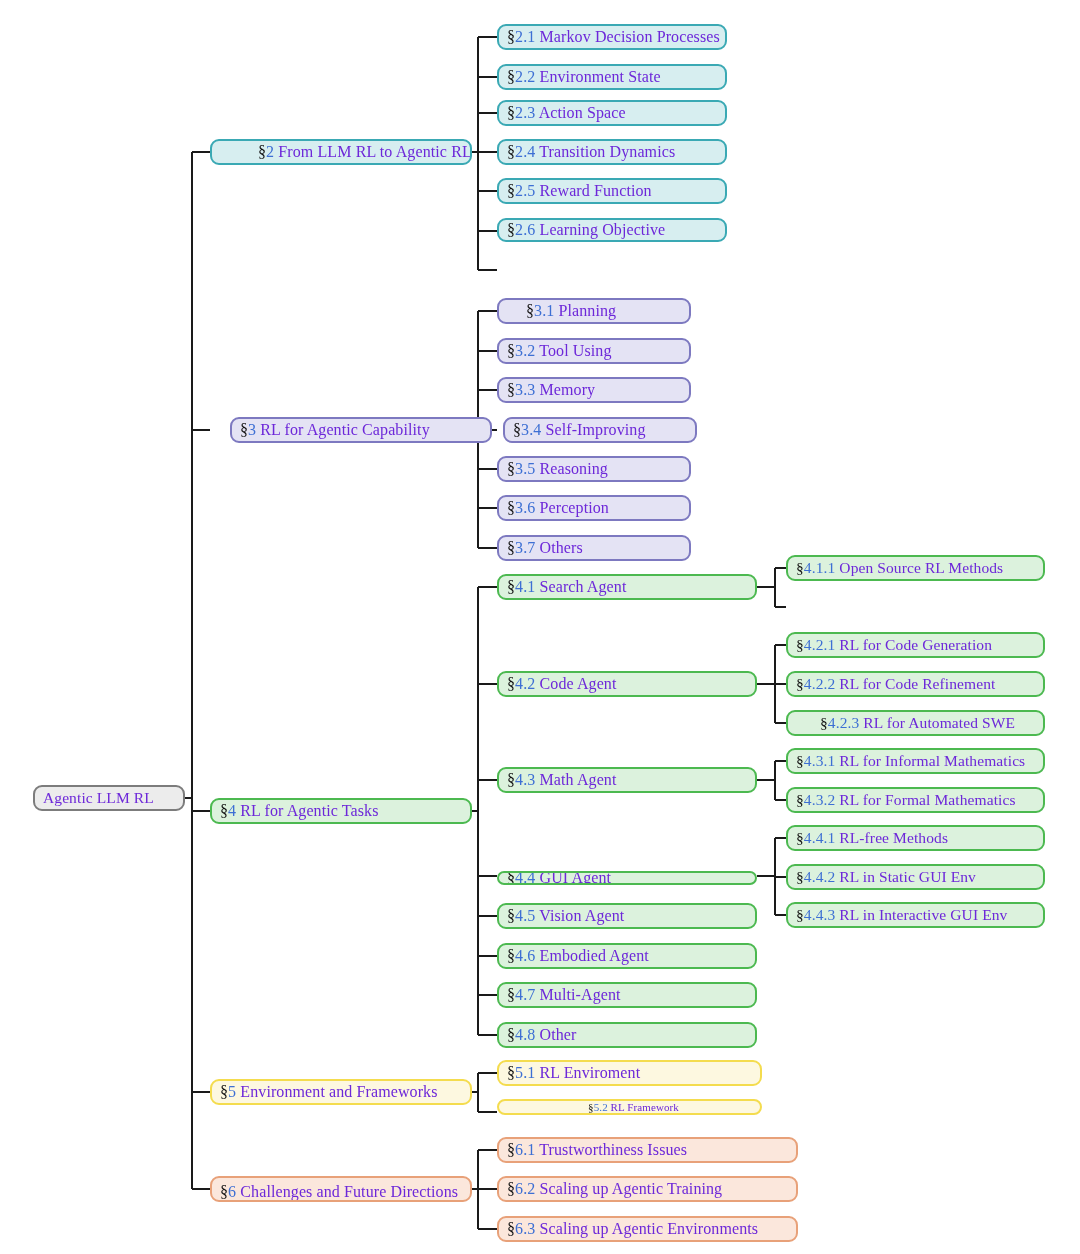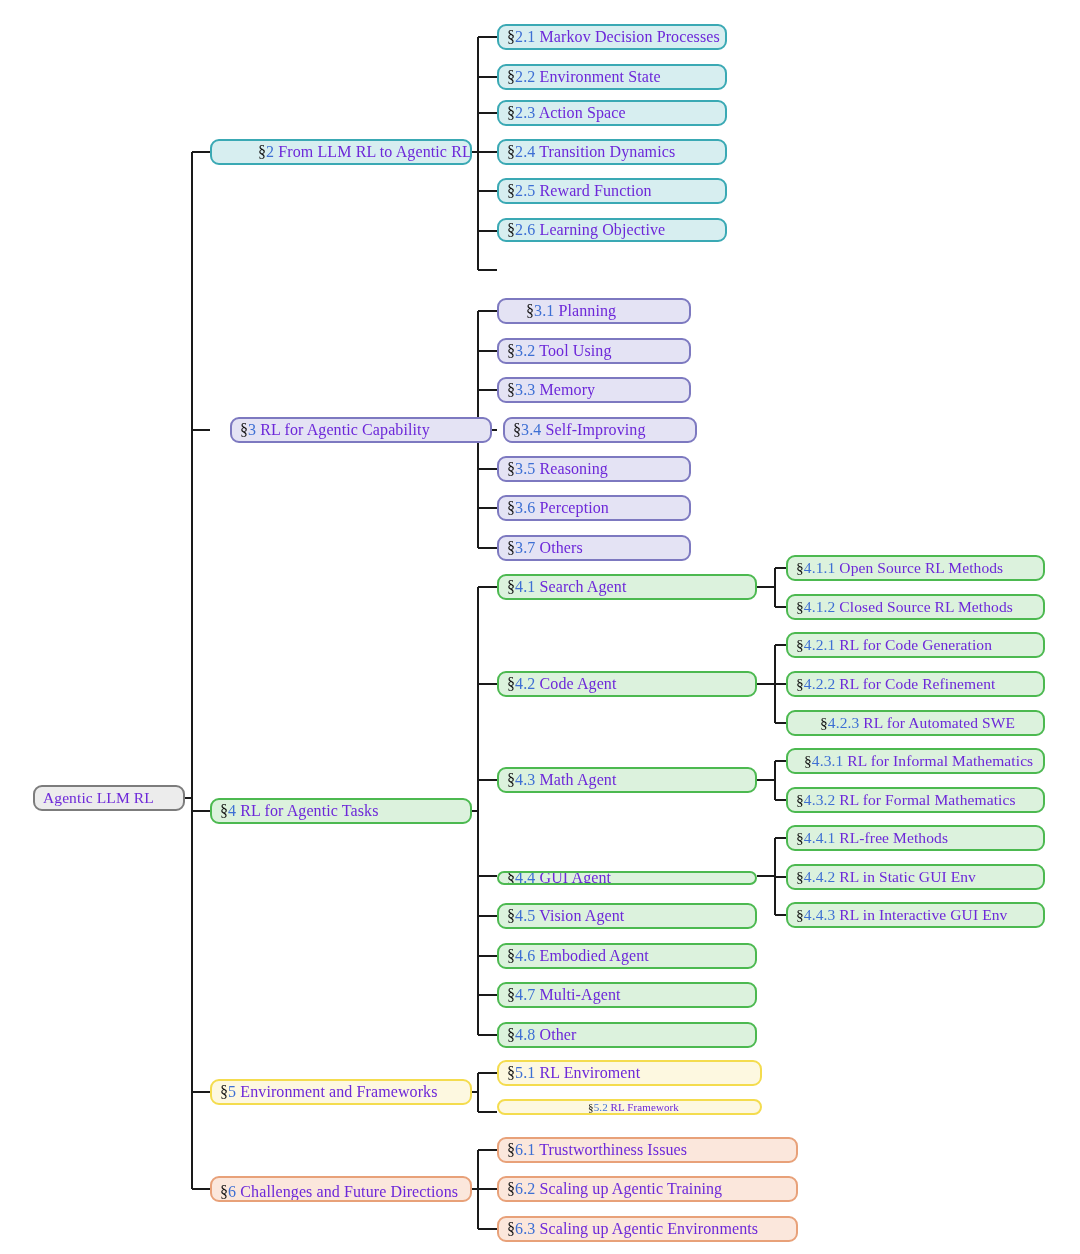--- a/index.html
+++ b/index.html
@@ -194,33 +194,30 @@
     </div>
     <div class="node p-salmon" style="left: 497px; top: 1176px; width: 301px; height: 26px; font-size: 16px;">
       <span class="lbl"><span class="sg">§</span><span class="sec">6.2</span><span class="txt"> Scaling up Agentic Training</span></span>
     </div>
     <div class="node p-salmon" style="left: 497px; top: 1216px; width: 301px; height: 26px; font-size: 16px;">
       <span class="lbl"><span class="sg">§</span><span class="sec">6.3</span><span class="txt"> Scaling up Agentic Environments</span></span>
     </div>
     <div class="node p-green" style="left: 786px; top: 555px; width: 259px; height: 26px; font-size: 15.5px;">
       <span class="lbl"><span class="sg">§</span><span class="sec">4.1.1</span><span class="txt"> Open Source RL Methods</span></span>
     </div>
-    <div class="node p-green" style="left: 786px; top: 594px; width: 259px; height: 26px; font-size: 15.5px;">
-      <span class="lbl"><span class="sg">§</span><span class="sec">4.1.2</span><span class="txt"> Closed Source RL Methods</span></span>
-    </div>
     <div class="node p-green" style="left: 786px; top: 632px; width: 259px; height: 26px; font-size: 15.5px;">
       <span class="lbl"><span class="sg">§</span><span class="sec">4.2.1</span><span class="txt"> RL for Code Generation</span></span>
     </div>
     <div class="node p-green" style="left: 786px; top: 671px; width: 259px; height: 26px; font-size: 15.5px;">
       <span class="lbl"><span class="sg">§</span><span class="sec">4.2.2</span><span class="txt"> RL for Code Refinement</span></span>
     </div>
     <div class="node p-green" style="left: 786px; top: 710px; width: 259px; height: 26px; font-size: 15.5px; padding-left: 24px;">
       <span class="lbl"><span class="sg">§</span><span class="sec">4.2.3</span><span class="txt"> RL for Automated SWE</span></span>
     </div>
-    <div class="node p-green" style="left: 786px; top: 748px; width: 259px; height: 26px; font-size: 15.5px; padding-left: 8px;">
+    <div class="node p-green" style="left: 786px; top: 748px; width: 259px; height: 26px; font-size: 15.5px;">
       <span class="lbl"><span class="sg">§</span><span class="sec">4.3.1</span><span class="txt"> RL for Informal Mathematics</span></span>
     </div>
     <div class="node p-green" style="left: 786px; top: 787px; width: 259px; height: 26px; font-size: 15.5px;">
       <span class="lbl"><span class="sg">§</span><span class="sec">4.3.2</span><span class="txt"> RL for Formal Mathematics</span></span>
     </div>
     <div class="node p-green" style="left: 786px; top: 825px; width: 259px; height: 26px; font-size: 15.5px;">
       <span class="lbl"><span class="sg">§</span><span class="sec">4.4.1</span><span class="txt"> RL-free Methods</span></span>
     </div>
     <div class="node p-green" style="left: 786px; top: 864px; width: 259px; height: 26px; font-size: 15.5px;">
       <span class="lbl"><span class="sg">§</span><span class="sec">4.4.2</span><span class="txt"> RL in Static GUI Env</span></span>

